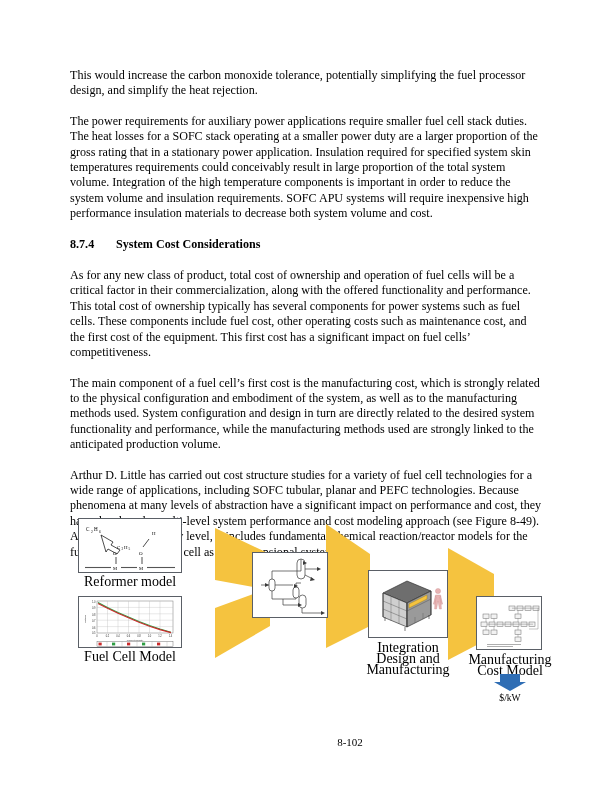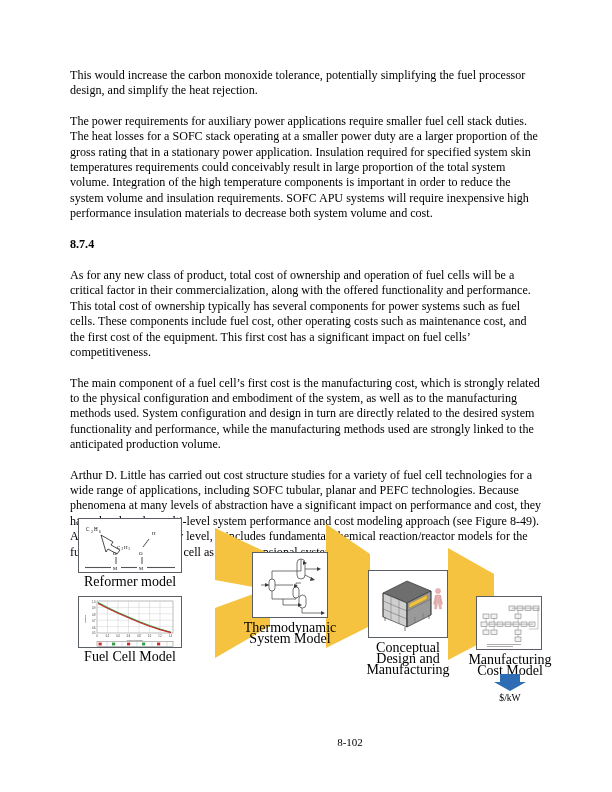--- a/index.html
+++ b/index.html
@@ -101,20 +101,21 @@
 <body>
 
 <div class="page">
 
   <div class="content">
     <p class="body-par">This would increase the carbon monoxide tolerance, potentially simplifying the fuel processor design, and simplify the heat rejection.</p>
     <p class="body-par">The power requirements for auxiliary power applications require smaller fuel cell stack duties.  The heat losses for a SOFC stack operating at a smaller power duty are a larger proportion of the gross rating that in a stationary power application.  Insulation required for specified system skin temperatures requirements could conceivably result in large proportion of the total system volume.  Integration of the high temperature components is important in order to reduce the system volume and insulation requirements.  SOFC APU systems will require inexpensive high performance insulation materials to decrease both system volume and cost.</p>
 
     <h2 class="section-head">
       <span class="num">8.7.4</span>
+      <span>System Cost Considerations</span>
     </h2>
 
     <p class="body-par">As for any new class of product, total cost of ownership and operation of fuel cells will be a critical factor in their commercialization, along with the offered functionality and performance.  This total cost of ownership typically has several components for power systems such as fuel cells.  These components include fuel cost, other operating costs such as maintenance cost, and the first cost of the equipment.  This first cost has a significant impact on fuel cells’ competitiveness.</p>
     <p class="body-par">The main component of a fuel cell’s first cost is the manufacturing cost, which is strongly related to the physical configuration and embodiment of the system, as well as to the manufacturing methods used.  System configuration and design in turn are directly related to the desired system functionality and performance, while the manufacturing methods used are strongly linked to the anticipated production volume.</p>
     <p class="body-par">Arthur D. Little has carried out cost structure studies for a variety of fuel cell technologies for a wide range of applications, including SOFC tubular, planar and PEFC technologies.  Because phenomena at many levels of abstraction have a significant impact on performance and cost, they have developed a multi-level system performance and cost modeling approach (see Figure 8-49).  At the most elementary level, it includes fundamental chemical reaction/reactor models for the fuel processor and fuel cell as one-dimensional systems.</p>
   </div>
 
   <div class="figure-wrap">
 
     <svg class="fig-canvas" viewBox="0 0 474 200">
@@ -254,24 +255,20 @@
           <polygon points="64,14 68,16 64,18"></polygon>
           <polygon points="68,58 72,60 68,62"></polygon>
           <polygon points="12,30 16,32 12,34"></polygon>
           <polygon points="58,24 62,27 57,28"></polygon>
           <polygon points="50,8 54,10 50,12"></polygon>
           <polygon points="41,31 45,33 41,35"></polygon>
           <polygon points="45,50 49,52 45,54"></polygon>
         </g>
       </svg>
     </div>
-    <div class="fig-label" style="left:172px; top:114px; width:96px;">
-      <div>Thermodynamic</div>
-      <div>System Model</div>
-    </div>
 
     <div class="fig-box" style="left:298px; top:62px; width:80px; height:68px;">
       <svg width="80" height="68" viewBox="0 0 80 68">
 
         <g stroke="#222" stroke-width="0.6" fill="none">
 
           <polygon points="14,22 38,10 62,20 38,32" fill="#6e6e6e" stroke="#222"></polygon>
 
           <polygon points="14,22 38,32 38,56 14,46" fill="#cfcfcf" stroke="#222"></polygon>
 
@@ -301,21 +298,21 @@
 
         <g fill="#e8b3b3" stroke="#c98d8d" stroke-width="0.35">
           <circle cx="69" cy="20" r="2.6"></circle>
           <path d="M66.4,24 L71.6,24 L72.4,38 L70.4,38 L69,30 L67.6,38 L65.6,38 Z"></path>
           <path d="M66.4,25 L64.4,33 L65.4,33.4 L67.2,26.5 Z"></path>
           <path d="M71.6,25 L73.6,33 L72.6,33.4 L70.8,26.5 Z"></path>
         </g>
       </svg>
     </div>
     <div class="fig-label" style="left:290px; top:134px; width:96px;">
-      <div>Conceptual</div>
+      <div>Integration</div>
       <div>Design and</div>
       <div>Manufacturing</div>
     </div>
 
     <div class="fig-box" style="left:406px; top:88px; width:66px; height:54px;">
       <svg width="66" height="54" viewBox="0 0 66 54">
         <rect x="0" y="0" width="66" height="54" fill="#ffffff"></rect>
         <g stroke="#6b6b6b" stroke-width="0.5" fill="#f2f2f2">
 
           <rect x="32" y="9" width="6" height="4.5"></rect>

